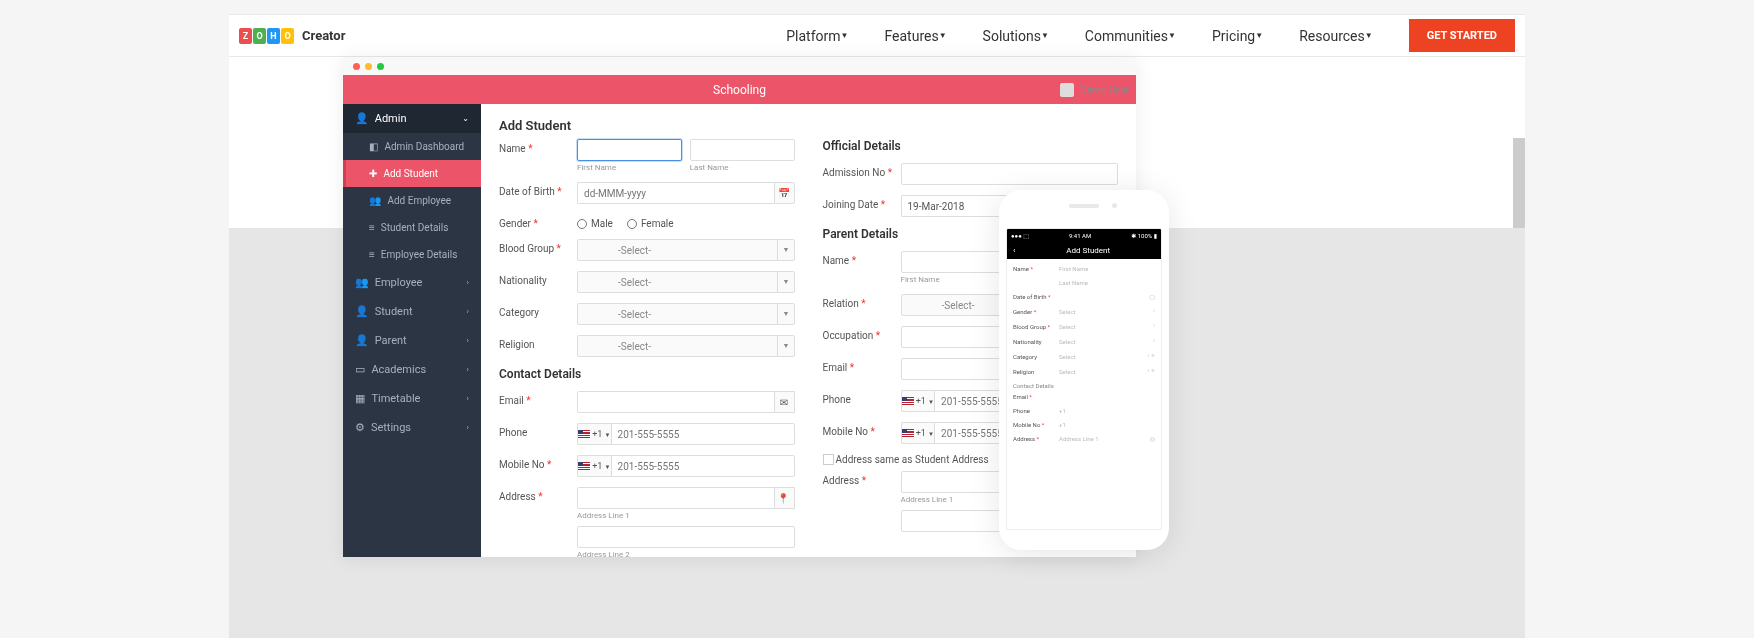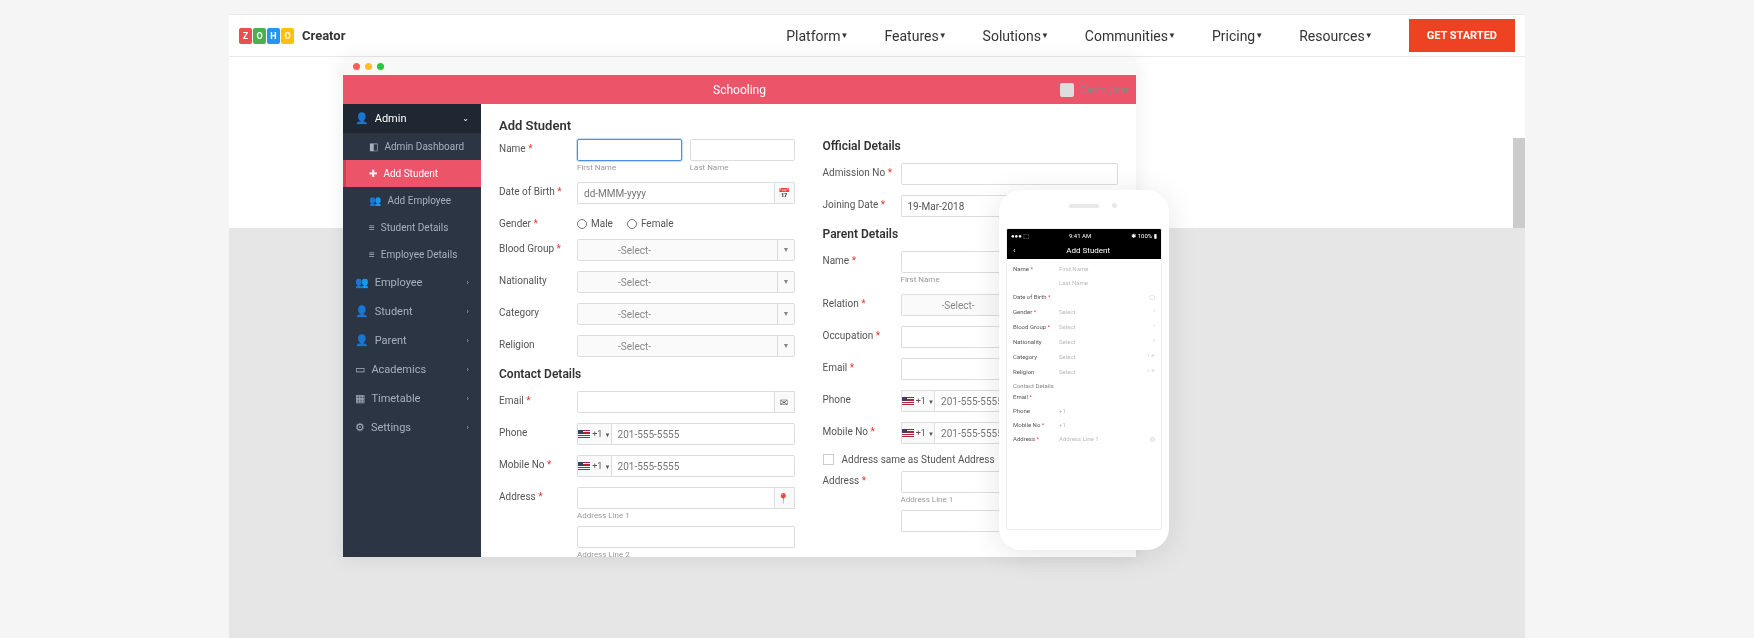--- a/index.html
+++ b/index.html
@@ -61,21 +61,21 @@
 .radio-grp input { width: 10px; height: 10px; }
 .phone-wrap { display: flex; }
 .flag-box { width: 40px; height: 22px; border: 1px solid #ddd; border-right: none; border-radius: 2px 0 0 2px; display: flex; align-items: center; justify-content: center; gap: 2px; font-size: 9px; background: #fafafa; }
 .flag { width: 12px; height: 8px; background: linear-gradient(#b22234 0%, #b22234 15%, #fff 15%, #fff 30%, #b22234 30%, #b22234 45%, #fff 45%, #fff 60%, #b22234 60%, #b22234 75%, #fff 75%, #fff 90%, #b22234 90%); position: relative; }
 .flag::before { content: ''; position: absolute; top: 0; left: 0; width: 5px; height: 4px; background: #3c3b6e; }
 .phone-wrap .inp { border-radius: 0 2px 2px 0; }
 .addr-btn { width: 22px; height: 22px; border: 1px solid #ddd; border-left: none; background: #fafafa; display: flex; align-items: center; justify-content: center; font-size: 10px; }
 .addr-wrap { display: flex; }
 .addr-wrap .inp { border-radius: 2px 0 0 2px; }
 .section-hdr { font-size: 12px; font-weight: 600; color: #333; margin: 2px 0 10px; }
-.chk-row { display: flex; align-items: center; gap: 8px; font-size: 10px; margin: 6px 0; }
+.chk-row { display: flex; align-items: center; gap: 2px; font-size: 10px; margin: 6px 0; }
 .chk { width: 11px; height: 11px; border: 1px solid #ccc; }
 .email-wrap { display: flex; }
 .email-wrap .inp { border-radius: 2px 0 0 2px; }
 
 
 .phone { position: absolute; top: 190px; left: 999px; width: 170px; height: 360px; background: #fff; border-radius: 22px; box-shadow: 0 4px 30px rgba(0,0,0,0.1); padding: 38px 7px 20px; }
 .phone-speaker { position: absolute; top: 14px; left: 50%; transform: translateX(-50%); width: 30px; height: 4px; background: #e8e8e8; border-radius: 2px; }
 .phone-dot { position: absolute; top: 13px; left: calc(50% + 28px); width: 5px; height: 5px; background: #e8e8e8; border-radius: 50%; }
 .phone-screen { width: 100%; height: 100%; background: #fff; border: 1px solid #eee; border-radius: 2px; overflow: hidden; font-size: 7px; }
 .phone-status { background: #000; color: #fff; height: 12px; display: flex; align-items: center; justify-content: space-between; padding: 0 4px; font-size: 6px; }

